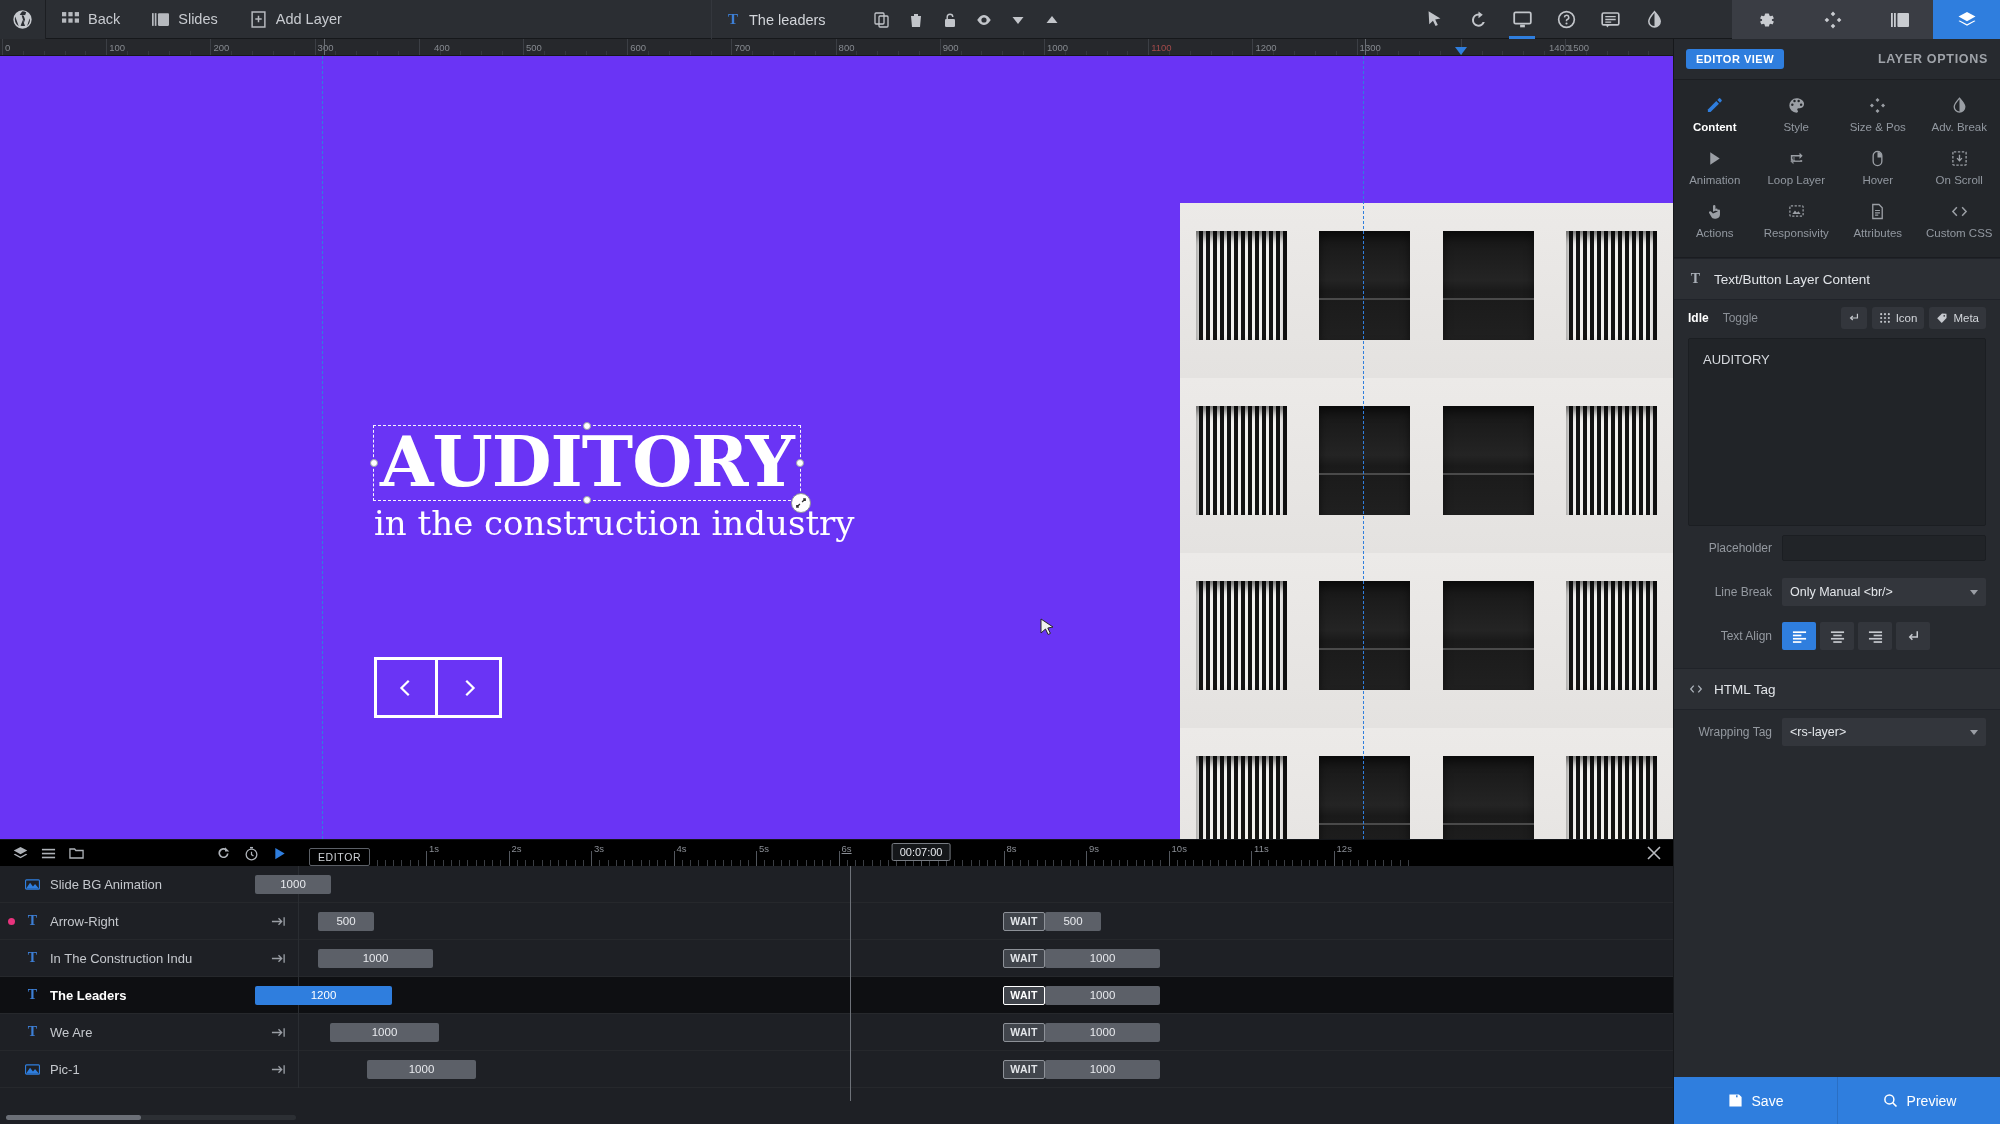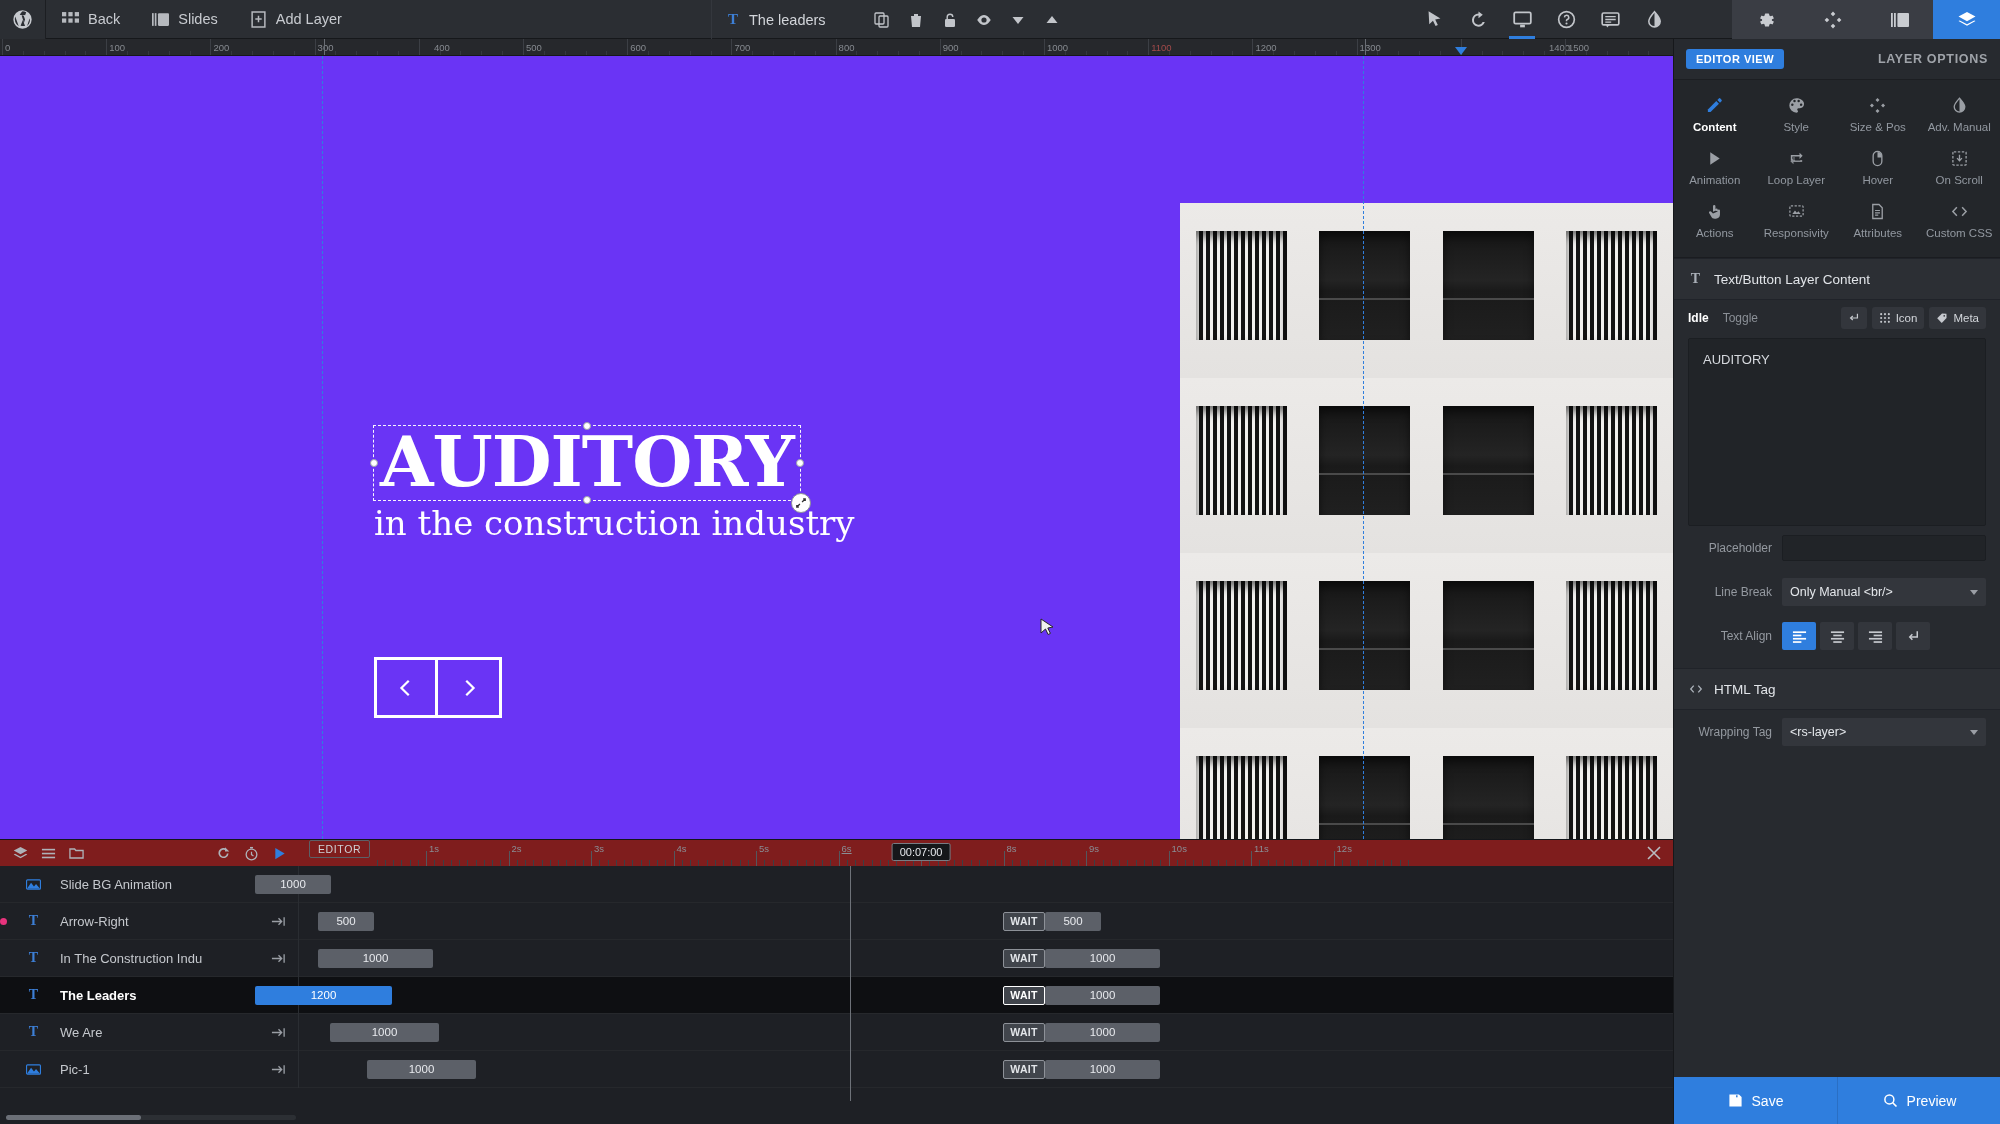--- a/index.html
+++ b/index.html
@@ -140,21 +140,21 @@
   .nav-btn + .nav-btn { border-left: none; }
   .nav-btn svg { width: 22px; height: 22px; stroke: #fff; fill: none; stroke-width: 2.4; }
   .cursor-arrow { position: absolute; left: 1040px; top: 562px; width: 15px; height: 21px; }
   .cursor-arrow svg { width: 100%; height: 100%; }
 
   
   .timeline {
     position: absolute; left: 0; top: 839px; width: 1673px; height: 285px;
     background: #1e2025; border-top: 1px solid #14161a;
   }
-  .tl-head { position: relative; height: 26px; background: #7f1d1d; display: flex; align-items: flex-start; }
+  .tl-head { position: relative; height: 26px; background: #000000; display: flex; align-items: flex-end; }
   .tl-head-left { width: 299px; height: 26px; display: flex; align-items: center; gap: 4px; padding: 0 8px; }
   .tl-hicon { width: 24px; height: 24px; display: flex; align-items: center; justify-content: center; cursor: pointer; }
   .tl-hicon svg { width: 15px; height: 15px; fill: #aeb2b8; }
   .tl-hicon.spacer { margin-left: auto; }
   .tl-hicon.play svg { fill: #2f7ede; }
   .editor-chip {
     margin-left: 10px; border: 1px solid #5c6067; border-radius: 2px;
     font-size: 10.5px; color: #cfd2d7; padding: 2px 8px; letter-spacing: .6px; cursor: pointer;
   }
   .tl-ruler { position: relative; flex: 1; height: 26px; overflow: hidden; }
@@ -168,21 +168,21 @@
     font-size: 11px; padding: 2px 7px; border-radius: 2px; z-index: 5; white-space: nowrap;
   }
   .tl-close { position: absolute; right: 10px; top: 4px; width: 18px; height: 18px; cursor: pointer; }
   .tl-close svg { width: 100%; height: 100%; stroke: #b9bcc1; stroke-width: 1.6; }
 
   .tl-body { position: relative; height: 235px; overflow: hidden; }
   .tl-playhead { position: absolute; top: 0; bottom: 0; width: 1px; background: #6e7279; z-index: 6; }
   .tl-row { position: relative; display: flex; height: 37px; align-items: center; border-bottom: 1px solid #26282c; }
   .tl-row.sel { background: #0e0f12; }
   .tl-row-label {
-    width: 299px; height: 37px; display: flex; align-items: center; gap: 18px; padding-left: 0;
+    width: 299px; height: 37px; display: flex; align-items: center; gap: 9px; padding-left: 8px;
     position: relative; flex: 0 0 299px; border-right: 1px solid #2a2d32;
   }
   .rec-dot { width: 7px; height: 7px; border-radius: 50%; background: #e8337d; flex: 0 0 7px; }
   .rec-dot.off { background: transparent; }
   .lay-ico { width: 17px; display: flex; align-items: center; justify-content: center; }
   .lay-ico svg { width: 15px; height: 15px; fill: #2f7ede; }
   .lay-ico .tglyph { color: #3d7fd6; font-size: 14px; font-weight: 700; font-family: "Liberation Serif", serif; }
   .lay-name { font-size: 13px; color: #c5c8cd; white-space: nowrap; overflow: hidden; text-overflow: clip; max-width: 205px; }
   .tl-row.sel .lay-name { color: #fff; font-weight: 700; }
   .end-ico { position: absolute; right: 12px; top: 11px; width: 15px; height: 15px; }
@@ -971,21 +971,21 @@
             </span>
             <span>Size &amp; Pos</span>
           </div>
           <div class="rp-tab">
             <span class="ti">
               <svg viewBox="0 0 18 18">
                 <path d="M9 1.3C6 4.7 3.4 7.5 3.4 10.4A5.6 5.6 0 0 0 14.6 10.4C14.6 7.5 12 4.7 9 1.3z" fill="none" stroke="#9b9fa5" stroke-width="1.4"></path>
                 <path d="M9 1.3v14.7a5.6 5.6 0 0 0 5.6-5.6C14.6 7.5 12 4.7 9 1.3z"></path>
               </svg>
             </span>
-            <span>Adv. Manual</span>
+            <span>Adv. Break</span>
           </div>
         </div>
         <div class="rp-tabrow">
           <div class="rp-tab">
             <span class="ti">
               <svg viewBox="0 0 18 18">
                 <path d="M4.5 2.5l10 6.5-10 6.5z"></path>
               </svg>
             </span>
             <span>Animation</span>

